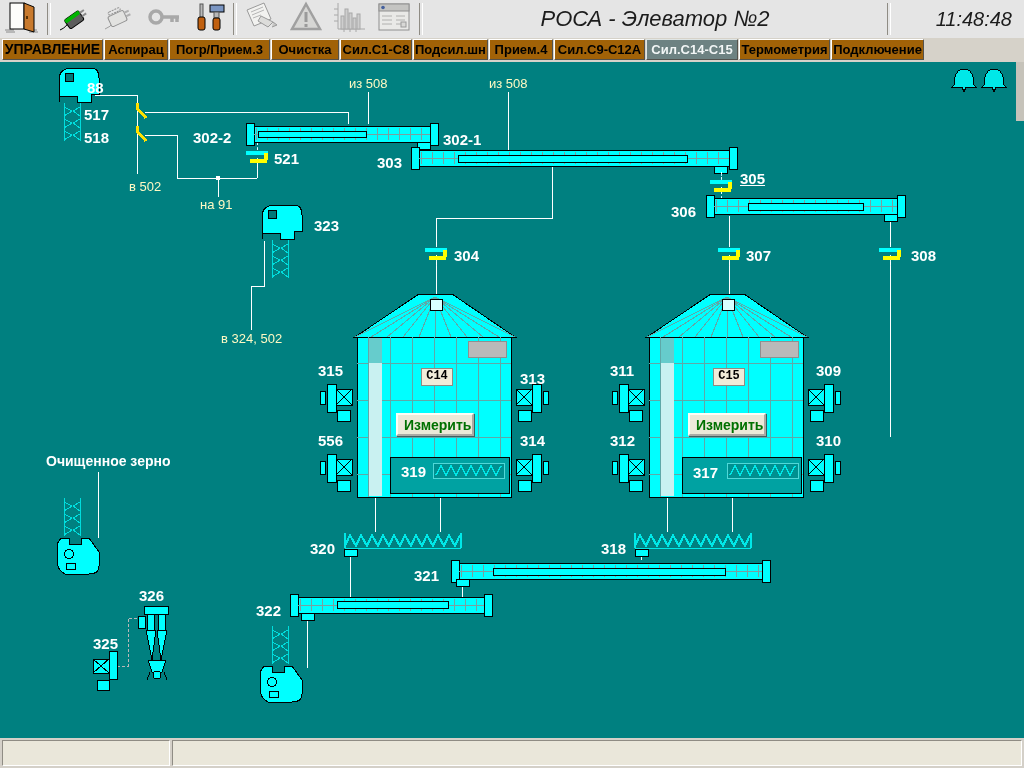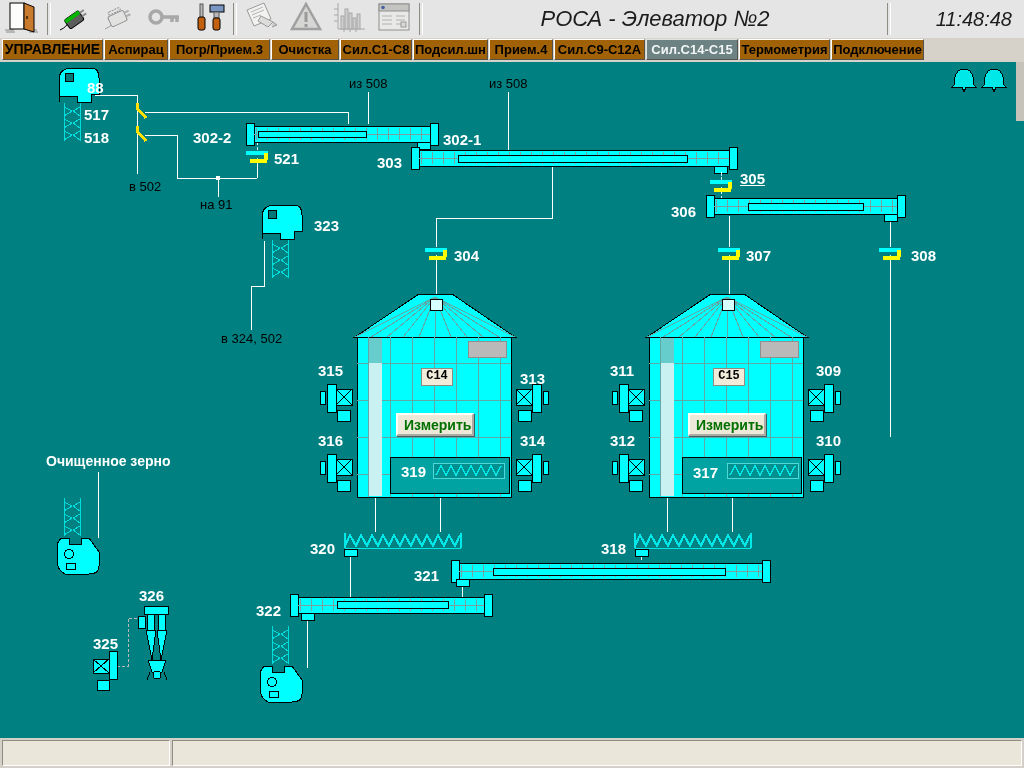--- a/index.html
+++ b/index.html
@@ -20,21 +20,21 @@
   .tab{position:absolute;top:1px;height:19px;background:#a16207;color:#000;
     font-size:13px;font-weight:bold;text-align:center;line-height:19px;
     border-top:1px solid #fff;border-left:1px solid #fff;
     border-right:1px solid #54524d;border-bottom:1px solid #54524d;cursor:default;}
   .tab.active{background:#6d8282;color:#f2f6f6;border-top-color:#dfe5e5;border-left-color:#dfe5e5;}
 
   
   .diagram{position:absolute;left:0;top:62px;width:1024px;height:676px;background:#008080;}
   .diagram svg{position:absolute;left:0;top:0;}
   .lbl{position:absolute;color:#ffffff;font-size:15px;font-weight:bold;white-space:nowrap;}
-  .lbl-sm{position:absolute;color:#000000;font-size:13px;font-weight:normal;white-space:nowrap;}
+  .lbl-sm{position:absolute;color:#fef9c3;font-size:13px;font-weight:normal;white-space:nowrap;}
   .plate{position:absolute;width:30px;height:16px;background:#f0ecd9;border:1px solid #8f8c84;
     font-family:"Liberation Mono",monospace;font-size:12px;font-weight:bold;color:#000;
     text-align:center;line-height:15px;}
   .measure{position:absolute;width:78px;height:23px;background:#ece9d8;
     border:2px outset #fffdf4;color:#007000;font-weight:bold;font-size:14px;
     font-family:"Liberation Sans",sans-serif;box-shadow:1px 1px 0 #3f5f5f;cursor:default;}
 
   
   .statusbar{position:absolute;left:0;top:738px;width:1024px;height:30px;background:#d4d0c8;}
   .spanel{position:absolute;top:2px;height:24px;background:#eae7da;
@@ -358,21 +358,21 @@
     <div class="lbl" style="left:454px;top:185px;">304</div>
     <div class="lbl" style="left:740px;top:108px;text-decoration:underline;">305</div>
     <div class="lbl" style="left:671px;top:141px;">306</div>
     <div class="lbl" style="left:746px;top:185px;">307</div>
     <div class="lbl" style="left:911px;top:185px;">308</div>
     <div class="lbl" style="left:314px;top:155px;">323</div>
     <div class="lbl-sm" style="left:221px;top:269px;">в 324, 502</div>
 
     <div class="lbl" style="left:318px;top:300px;">315</div>
     <div class="lbl" style="left:520px;top:308px;text-align:center;">313</div>
-    <div class="lbl" style="left:318px;top:370px;">316</div>
+    <div class="lbl" style="left:318px;top:370px;">556</div>
     <div class="lbl" style="left:520px;top:370px;">314</div>
     <div class="lbl" style="left:610px;top:300px;">311</div>
     <div class="lbl" style="left:816px;top:300px;">309</div>
     <div class="lbl" style="left:610px;top:370px;">312</div>
     <div class="lbl" style="left:816px;top:370px;">310</div>
 
     <div class="plate" style="left:421px;top:306px;text-align:center;">C14</div>
     <div class="plate" style="left:713px;top:306px;">C15</div>
     <button class="measure" style="left:396px;top:351px;">Измерить</button>
     <button class="measure" style="left:688px;top:351px;">Измерить</button>

